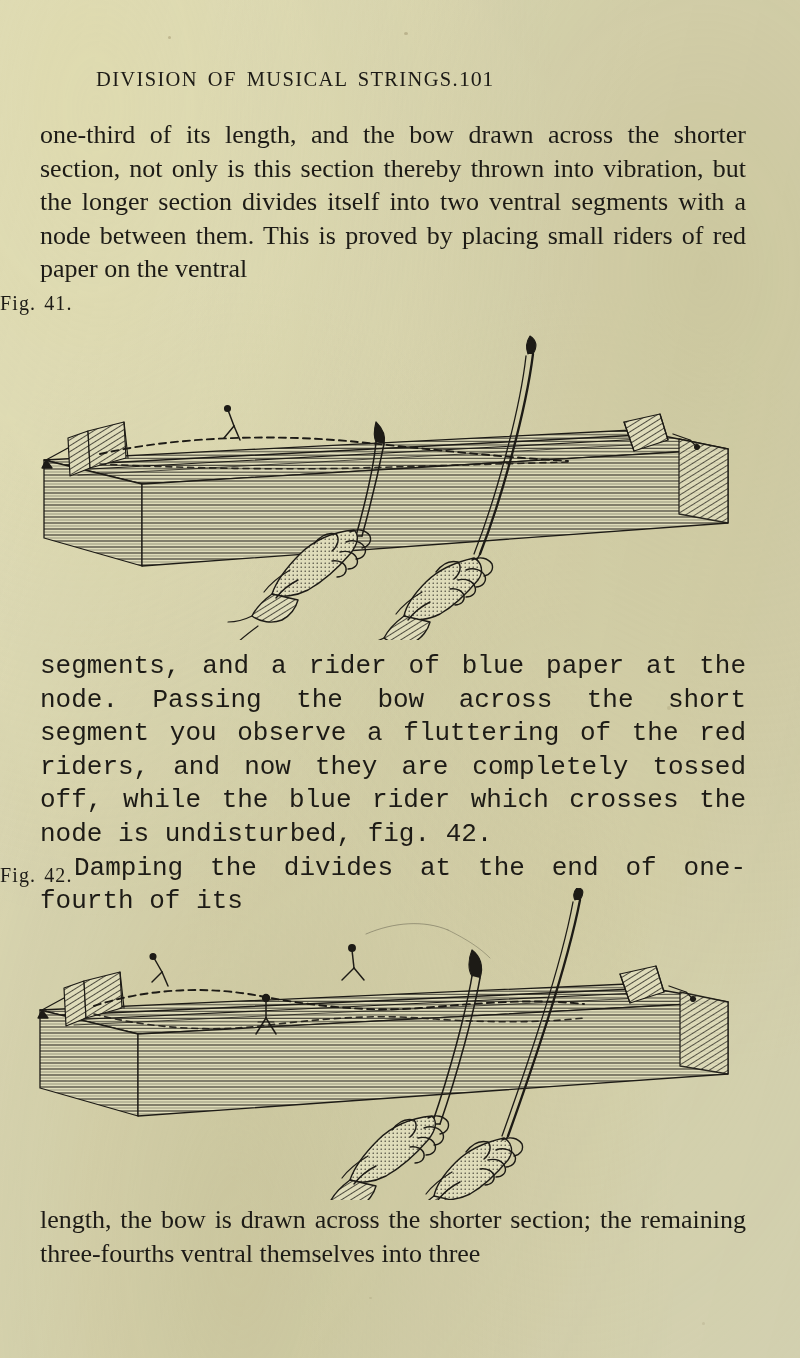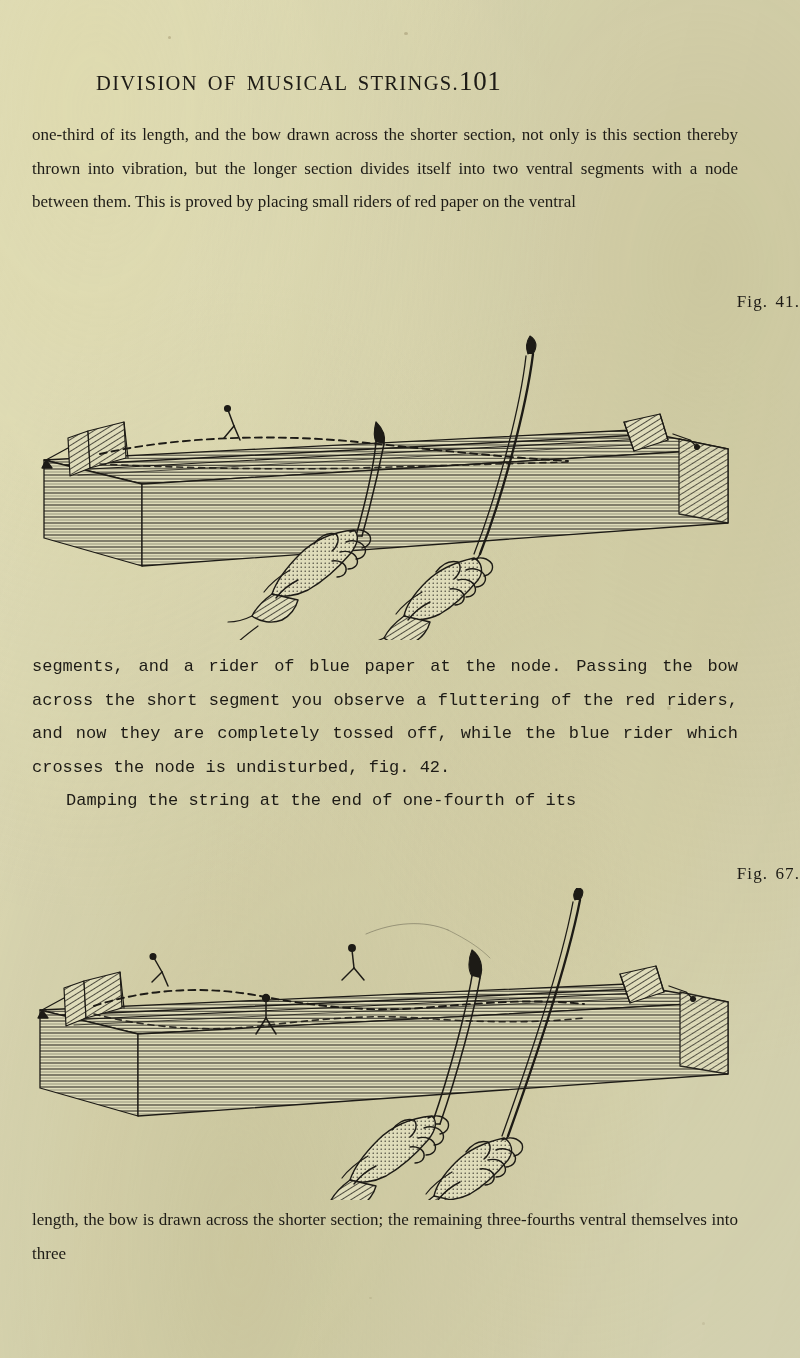--- a/index.html
+++ b/index.html
@@ -49,45 +49,45 @@
     align-items: baseline;
     justify-content: flex-start;
   }
   .head-title {
     font-size: 20.5px;
     letter-spacing: 1.35px;
     word-spacing: 3.5px;
     white-space: nowrap;
   }
   .head-folio {
-    font-size: 27px;
+    font-size: 22px;
     letter-spacing: 0.6px;
   }
 
   
   .textblock {
     position: absolute;
-    left: 32px;
+    left: 40px;
     width: 706px;
-    font-size: 17px;
+    font-size: 26px;
     line-height: 33.6px;
     text-align: justify;
   }
   .textblock p { margin: 0; }
   .tb-top    { top: 118px; }
   .tb-mid    { top: 650px; font-family: Liberation Mono, monospace; }
   .tb-bottom { top: 1203px; }
   .indent { text-indent: 34px; }
 
   
   .fig-caption {
     position: absolute;
     width: 800px;
-    text-align: right;
-    font-size: 17px;
+    text-align: left;
+    font-size: 20px;
     letter-spacing: 1.1px;
     word-spacing: 2px;
   }
   .cap-41 { top: 292px; }
   .cap-42 { top: 864px; }
 
   
   .figure {
     position: absolute;
     left: 28px;
@@ -230,26 +230,26 @@
           <path d="M356,320 C348,324 340,326 332,326" stroke-width="1.2"></path>
           <path d="M362,330 C354,336 346,342 340,348" stroke-width="1.2"></path>
         </g>
 
       </g>
     </svg>
   </div>
 
   <div class="textblock tb-mid">
     <p>segments, and a rider of blue paper at the node. Passing the bow across the short segment you observe a fluttering of the red riders, and now they are completely tossed off, while the blue rider which crosses the node is undisturbed, fig. 42.</p>
-    <p class="indent">Damping the string at the end of one-fourth of its</p>
+    <p class="indent">Damping the divides at the end of one-fourth of its</p>
   </div>
 
   <div class="fig-caption cap-42">
     <span>Fig.</span>
-    <span>67.</span>
+    <span>42.</span>
   </div>
 
   <div class="figure fig-42">
     <svg viewBox="0 0 744 312" xmlns="http://www.w3.org/2000/svg">
       <defs>
         <pattern id="woodB" width="744" height="6" patternUnits="userSpaceOnUse">
           <rect width="744" height="6" fill="#dfdcba"></rect>
           <line x1="0" y1="1" x2="744" y2="1" stroke="#24211a" stroke-width="1.1"></line>
           <line x1="0" y1="4" x2="744" y2="4" stroke="#24211a" stroke-width="0.55" opacity=".7"></line>
         </pattern>

